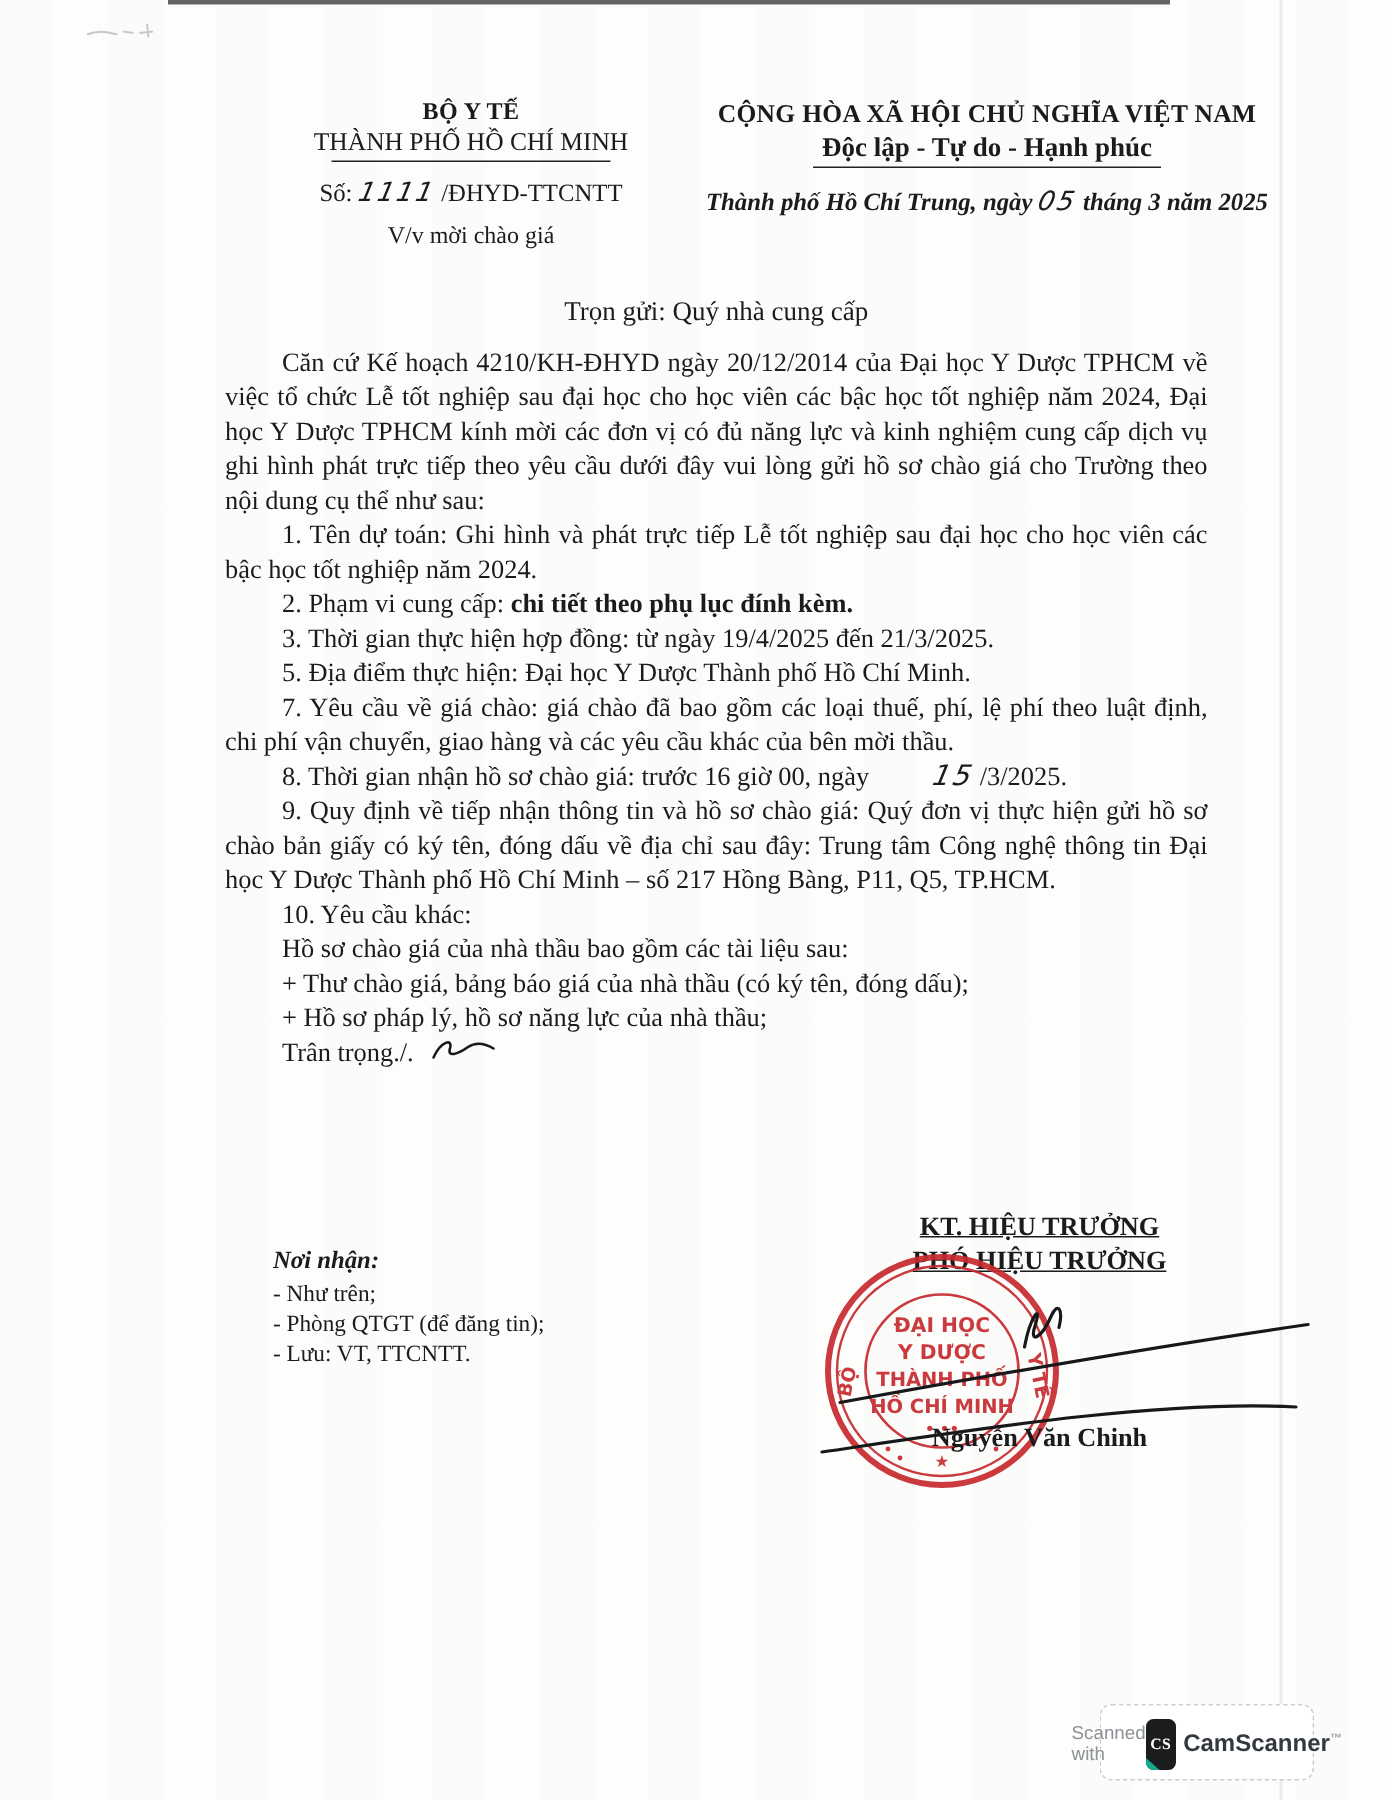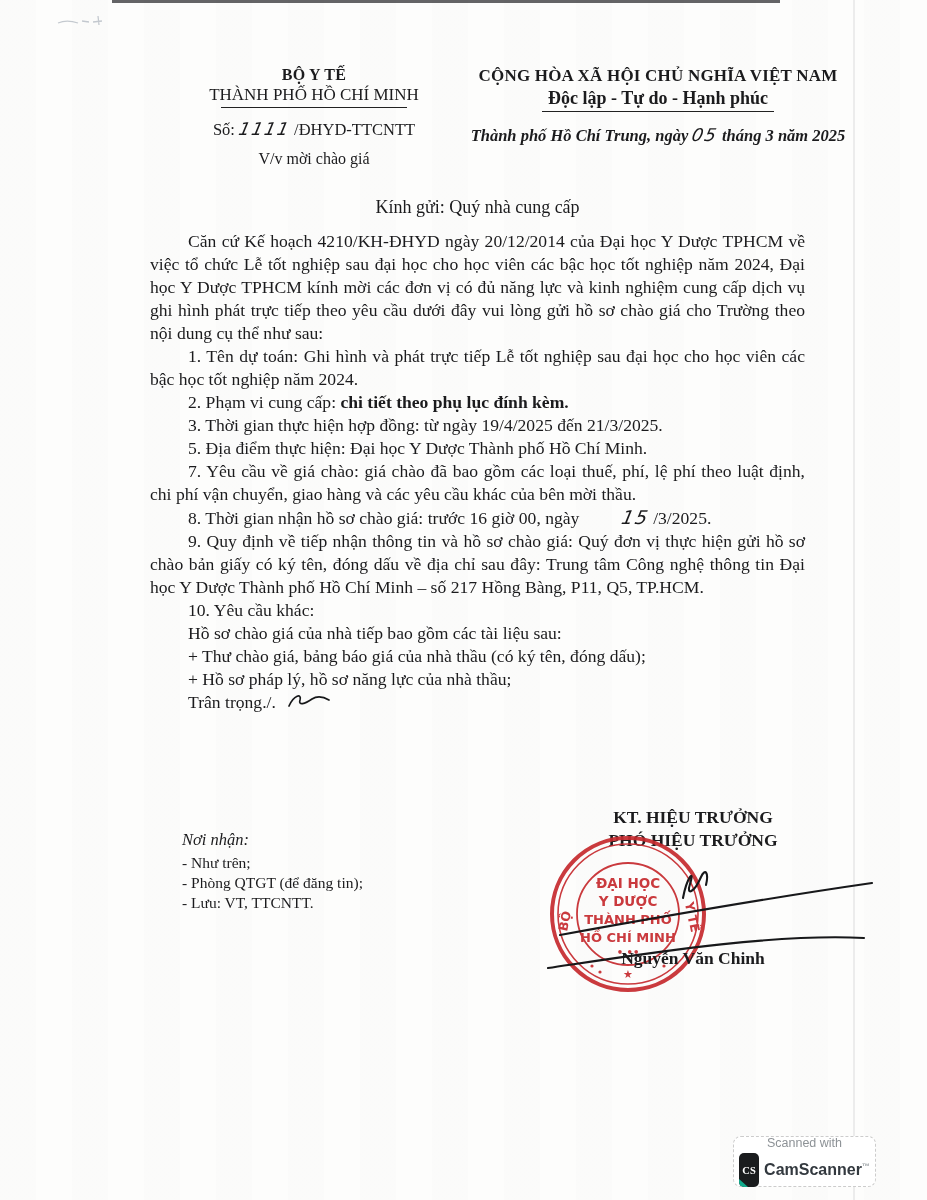--- a/index.html
+++ b/index.html
@@ -46,35 +46,35 @@
   .salutation { text-align:center; font-size:18px; margin-bottom:11px; }
   .main p { text-indent:38px; margin:0; }
   .contact-row { position:relative; }
   .contact-row .c1 { margin-left:38px; }
   .contact-row .c2 { position:absolute; left:368px; }
   .closing-wrap { white-space:nowrap; }
   .paraph { vertical-align:-3px; margin-left:10px; }
 
   
   .sig-titles { position:absolute; left:538px; top:806px; width:310px; text-align:center;
-    font-weight:bold; font-size:17.5px; line-height:23px; }
+    font-weight:bold; font-size:17.5px; line-height:23px;text-decoration:underline; }
   .sig-name { position:absolute; left:548px; top:948px; width:290px; text-align:center;
     font-weight:bold; font-size:17.5px; }
   .stamp-svg { position:absolute; left:546px; top:832px; opacity:.92; }
   .stamp-svg text { font-family:"DejaVu Sans", sans-serif; font-weight:bold; }
   .sign-svg { position:absolute; left:528px; top:846px; }
 
   
   .recipients { position:absolute; left:182px; top:830px; font-size:15.5px; line-height:20px; }
-  .recipients .lbl { font-weight:normal; font-style:italic; font-size:16.5px; margin-bottom:3px; }
+  .recipients .lbl { font-weight:bold; font-style:italic; font-size:16.5px; margin-bottom:3px; }
 
   
   .cam-badge { position:absolute; left:733px; top:1136px; width:143px; height:51px;
     background:#ffffff; border:1.5px dashed #cccccc; border-radius:8px;
-    display:flex; flex-direction:column; align-items:center; justify-content:center;
+    display:flex; flex-direction:row; align-items:center; justify-content:center;
     font-family:"Liberation Sans", sans-serif; }
   .cam-top { font-size:12.5px; color:#8d9296; line-height:14px; }
   .cam-row { display:flex; align-items:center; gap:5px; margin-top:3px; }
   .cs-logo { position:relative; width:20px; height:34px; background:#1a1c1e; border-radius:5px;
     overflow:hidden; display:flex; align-items:center; justify-content:center;font-family:Liberation Serif, serif; }
   .cs-logo span { color:#fff; font-weight:bold; font-size:10.5px; letter-spacing:.2px; }
   .cs-logo i { position:absolute; left:0; bottom:0; width:0; height:0;
     border-bottom:8px solid #12ab8d; border-right:9px solid transparent; }
   .cam-name { font-size:16px; font-weight:bold; color:#33393f; }
   .cam-tm { font-size:8px; color:#9aa0a4; vertical-align:super; }
@@ -107,31 +107,31 @@
     <div class="n2">Độc lập - Tự do - Hạnh phúc</div>
     <div class="rule right-rule"></div>
     <div class="date-line">
       <span>Thành phố Hồ Chí Trung, ngày</span>
       <span class="hand">05</span>
       <span>tháng 3 năm 2025</span>
     </div>
   </div>
 
   <div class="main">
-    <div class="salutation">Kính gửi: Quý nhà cung cấp</div>
+    <div class="salutation">Trọn gửi: Quý nhà cung cấp</div>
     <p>Căn cứ Kế hoạch 4210/KH-ĐHYD ngày 20/12/2014 của Đại học Y Dược TPHCM về việc tổ chức Lễ tốt nghiệp sau đại học cho học viên các bậc học tốt nghiệp năm 2024, Đại học Y Dược TPHCM kính mời các đơn vị có đủ năng lực và kinh nghiệm cung cấp dịch vụ ghi hình phát trực tiếp theo yêu cầu dưới đây vui lòng gửi hồ sơ chào giá cho Trường theo nội dung cụ thể như sau:</p>
     <p>1. Tên dự toán: Ghi hình và phát trực tiếp Lễ tốt nghiệp sau đại học cho học viên các bậc học tốt nghiệp năm 2024.</p>
     <p><span>2. Phạm vi cung cấp: </span><b>chi tiết theo phụ lục đính kèm.</b></p>
     <p>3. Thời gian thực hiện hợp đồng: từ ngày 19/4/2025 đến 21/3/2025.</p>
     <p>5. Địa điểm thực hiện: Đại học Y Dược Thành phố Hồ Chí Minh.</p>
     <p>7. Yêu cầu về giá chào: giá chào đã bao gồm các loại thuế, phí, lệ phí theo luật định, chi phí vận chuyển, giao hàng và các yêu cầu khác của bên mời thầu.</p>
     <p><span>8. Thời gian nhận hồ sơ chào giá: trước 16 giờ 00, ngày </span><span class="hand">15</span><span> /3/2025.</span></p>
     <p>9. Quy định về tiếp nhận thông tin và hồ sơ chào giá: Quý đơn vị thực hiện gửi hồ sơ chào bản giấy có ký tên, đóng dấu về địa chỉ sau đây: Trung tâm Công nghệ thông tin Đại học Y Dược Thành phố Hồ Chí Minh – số 217 Hồng Bàng, P11, Q5, TP.HCM.</p>
     <p>10. Yêu cầu khác:</p>
-    <p>Hồ sơ chào giá của nhà tiếp bao gồm các tài liệu sau:</p>
+    <p>Hồ sơ chào giá của nhà thầu bao gồm các tài liệu sau:</p>
     <p>+ Thư chào giá, bảng báo giá của nhà thầu (có ký tên, đóng dấu);</p>
     <p>+ Hồ sơ pháp lý, hồ sơ năng lực của nhà thầu;</p>
     <p><span class="closing-wrap"><span>Trân trọng./.</span><svg class="paraph" width="46" height="20">
             <path d="M3,15 C8,4 16,2 14,9 C12,15 19,13 26,8 C32,4 38,6 43,9" stroke="#17181a" stroke-width="1.7" fill="none" stroke-linecap="round"></path>
           </svg></span></p>
   </div>
 
   <div class="sig-titles">
     <div>KT. HIỆU TRƯỞNG</div>
     <div>PHÓ HIỆU TRƯỞNG</div>

